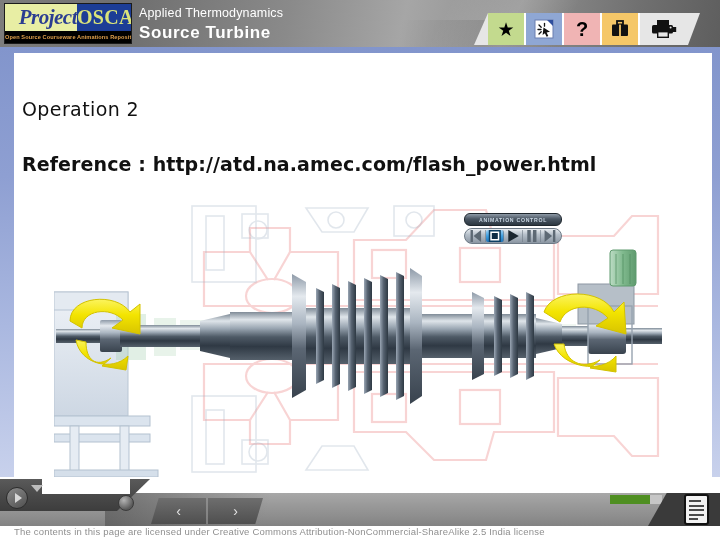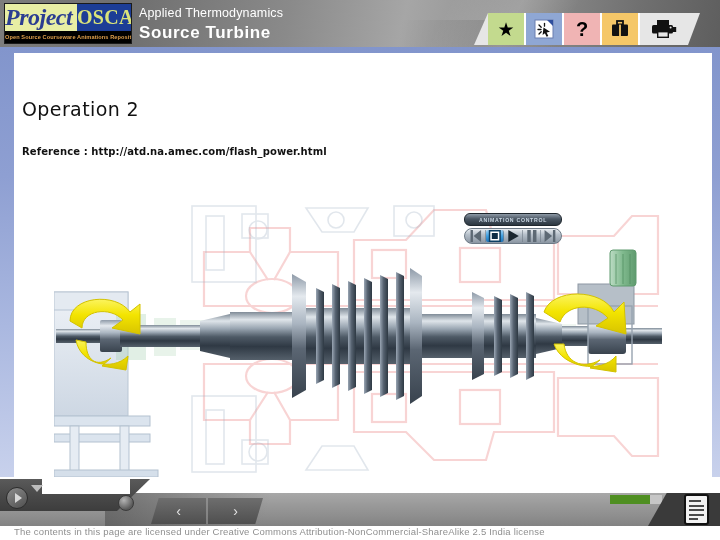--- a/index.html
+++ b/index.html
@@ -29,21 +29,21 @@
 
   
   .logo {
     position:absolute; left:4px; top:3px; width:128px; height:41px;
     background:#000; border:1px solid #1b1b1b; overflow:hidden;
   }
   .logo-row { display:flex; height:27px; }
   .logo-proj {
     flex:0 0 72px; background:#e8eea4; color:#2b3d91;
     font-family:"Liberation Serif", serif; font-weight:bold; font-style:italic;
-    font-size:24px; line-height:27px; text-align:left; letter-spacing:-.5px;
+    font-size:21px; line-height:27px; text-align:right; letter-spacing:-.5px;
   }
   .logo-osc {
     flex:1; background:#1c3d96; color:#d9e37a;
     font-family:"Liberation Serif", serif; font-weight:bold;
     font-size:20px; line-height:27px; text-align:center; letter-spacing:.3px;
   }
   .logo-tag {
     height:13px; background:#000; color:#e0a04c;
     font-size:5.6px; line-height:13px; text-align:center;
     letter-spacing:.1px; white-space:nowrap; font-weight:bold;
@@ -92,22 +92,22 @@
     width:100%; height:100%; background:#ffffff;
   }
   .stage { position:relative; width:100%; height:100%; overflow:hidden; }
 
   .op-title {
     position:absolute; left:8px; top:45px;
     font-size:19px; color:#111; letter-spacing:.4px;
     font-family:"DejaVu Sans", sans-serif;
   }
   .op-ref {
-    position:absolute; left:8px; top:93px;
-    font-size:10px; color:#111; letter-spacing:.1px;
+    position:absolute; left:8px; top:100px;
+    font-size:19px; color:#111; letter-spacing:.1px;
     font-family:"DejaVu Sans", sans-serif; font-weight:bold;
   }
 
   
   .figure { position:absolute; left:40px; top:135px; width:610px; height:290px; }
   .figure svg { display:block; width:100%; height:100%; }
 
   
   .anim-ctrl { position:absolute; left:410px; top:25px; width:98px; }
   .anim-label {

